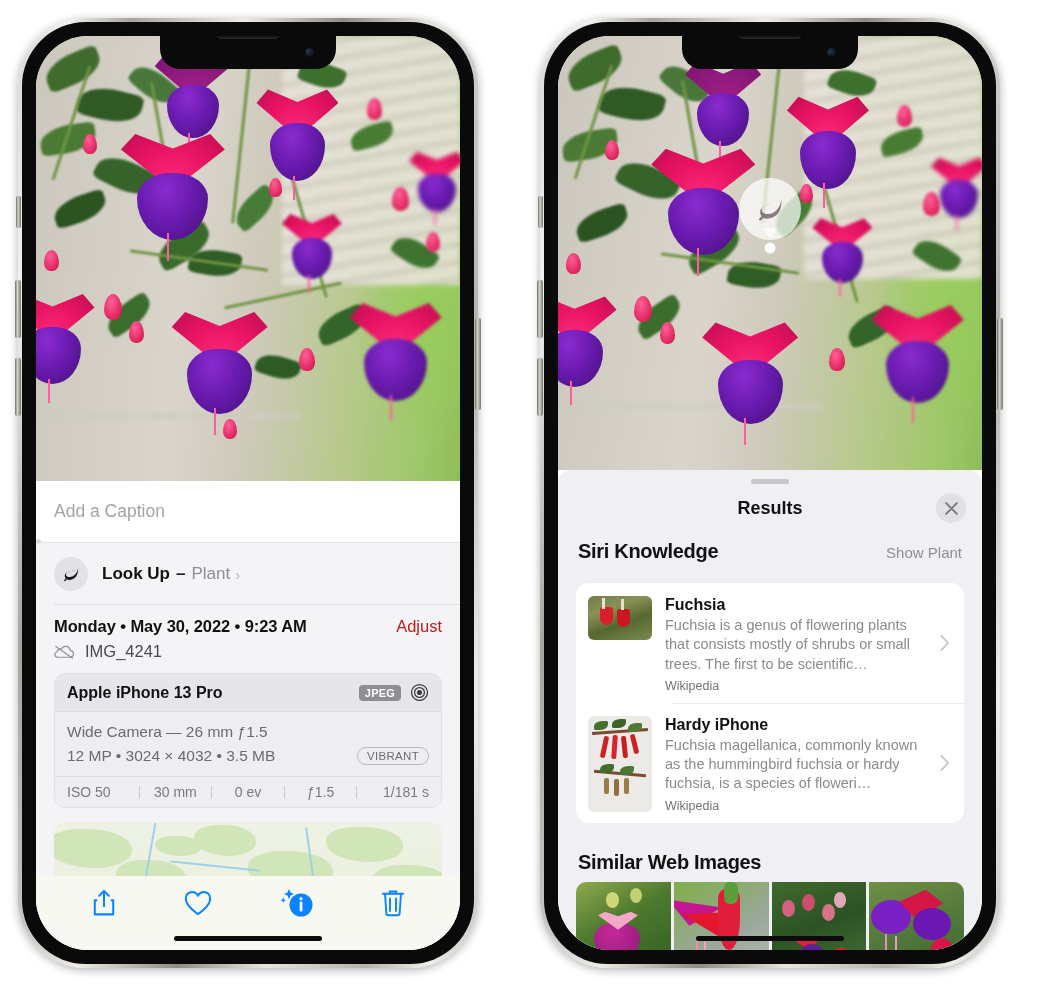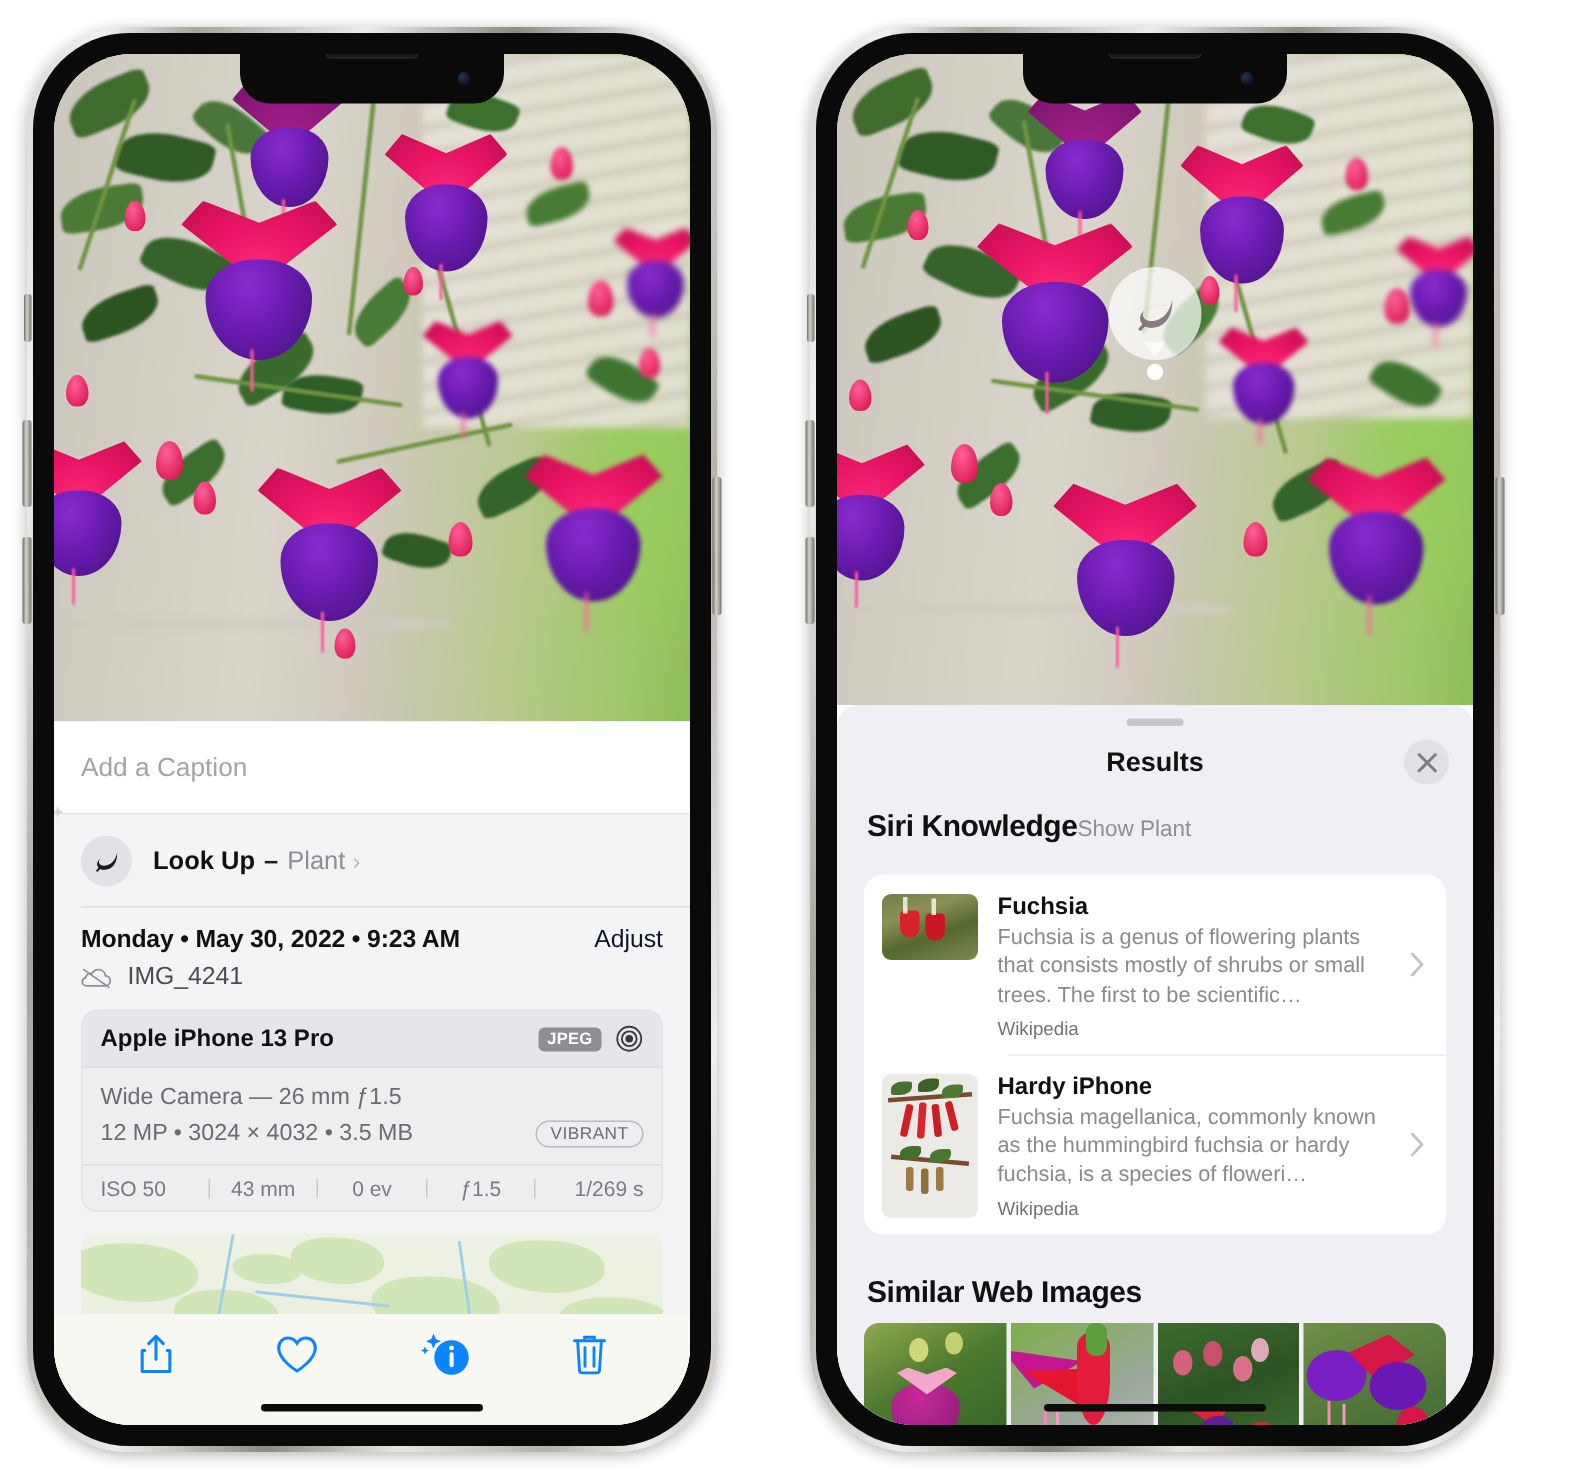--- a/index.html
+++ b/index.html
@@ -143,21 +143,21 @@
   }
   .sparkles { position: absolute; left: -10px; top: -8px; width: 20px; height: 20px; color: #d9d9dd; }
   .lookup-title { font-size: 17px; font-weight: 700; color: #111; }
   .lookup-sub { font-size: 17px; color: #8e8e93; margin-left: 6px; }
   .chev-sm { margin-left: 5px; color: #b6b6bb; font-size: 15px; }
 
   .meta-row {
     padding: 12px 18px 4px; display: flex; align-items: flex-start; justify-content: space-between;
   }
   .meta-date { font-size: 16.5px; font-weight: 700; color: #111; letter-spacing: -.1px; }
-  .adjust { font-size: 16.5px; color: #0f172a; }
+  .adjust { font-size: 16.5px; color: #b91c1c; }
   .file-row { display: flex; align-items: center; padding: 2px 18px 12px; gap: 9px; }
   .file-name { font-size: 16.5px; color: #4a4a4f; }
 
   .exif-card {
     margin: 0 18px; border-radius: 11px; overflow: hidden;
     background: #eaeaee; border: 1px solid #e2e2e6;
   }
   .exif-head {
     display: flex; align-items: center; justify-content: space-between;
     padding: 9px 12px; background: #e6e6ea; border-bottom: 1px solid #dcdce0;
@@ -224,21 +224,21 @@
   .results-head {
     position: relative; height: 48px; display: flex; align-items: center; justify-content: center;
   }
   .results-title { font-size: 18px; font-weight: 700; color: #111; }
   .close-btn {
     position: absolute; right: 16px; top: 50%; transform: translateY(-50%);
     width: 30px; height: 30px; border-radius: 50%; background: #e0e0e5;
     display: flex; align-items: center; justify-content: center; color: #7c7c82;
   }
   .sec-head {
-    display: flex; align-items: baseline; 
+    display: flex; align-items: baseline; justify-content: space-between;
     padding: 8px 20px 8px;
   }
   .sec-title { font-size: 20px; font-weight: 700; color: #111; letter-spacing: -.3px; }
   .show-more { font-size: 15px; color: #8e8e93; }
   .kn-card {
     margin: 12px 18px; background: #fff; border-radius: 13px; overflow: hidden;
   }
   .kn-item { display: flex; padding: 13px 12px 10px; position: relative; }
   .kn-item + .kn-item:before {
     content:""; position:absolute; left: 96px; right: 0; top: 0; height: 1px; background: #ececef;
@@ -412,27 +412,27 @@
             <div class="exif-body">
               <div class="exif-line">Wide Camera — 26 mm ƒ1.5</div>
               <div class="exif-line2">
                 <span class="exif-line">12 MP • 3024 × 4032 • 3.5 MB</span>
                 <span class="vibrant">VIBRANT</span>
               </div>
             </div>
             <div class="exif-foot">
               <span class="cell">ISO 50</span>
               <span class="sep"></span>
-              <span class="cell">43 mm</span>
+              <span class="cell">30 mm</span>
               <span class="sep"></span>
               <span class="cell">0 ev</span>
               <span class="sep"></span>
               <span class="cell">ƒ1.5</span>
               <span class="sep"></span>
-              <span class="cell">1/269 s</span>
+              <span class="cell">1/181 s</span>
             </div>
           </div>
 
           <div class="map-card">
             <div class="green" style="left:-2%;top:8%;width:22%;height:46%;"></div>
             <div class="green" style="left:16%;top:44%;width:18%;height:40%;"></div>
             <div class="green" style="left:36%;top:4%;width:16%;height:36%;"></div>
             <div class="green" style="left:50%;top:34%;width:22%;height:46%;"></div>
             <div class="green" style="left:70%;top:6%;width:20%;height:40%;"></div>
             <div class="green" style="left:82%;top:50%;width:20%;height:44%;"></div>

